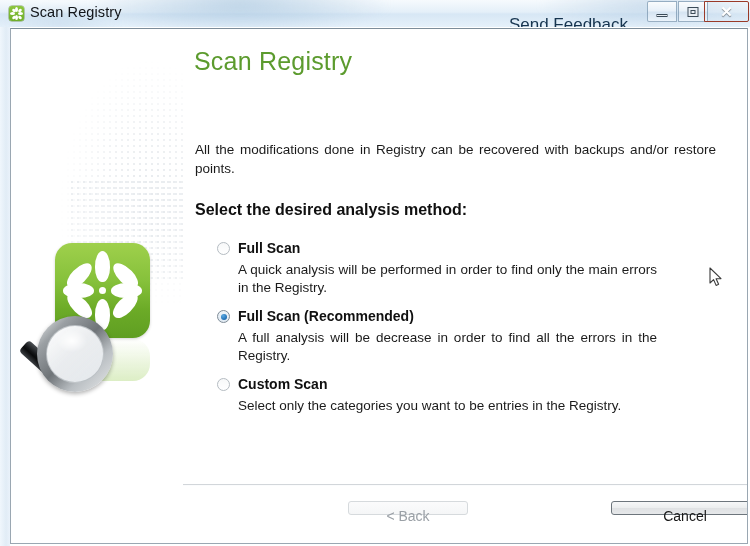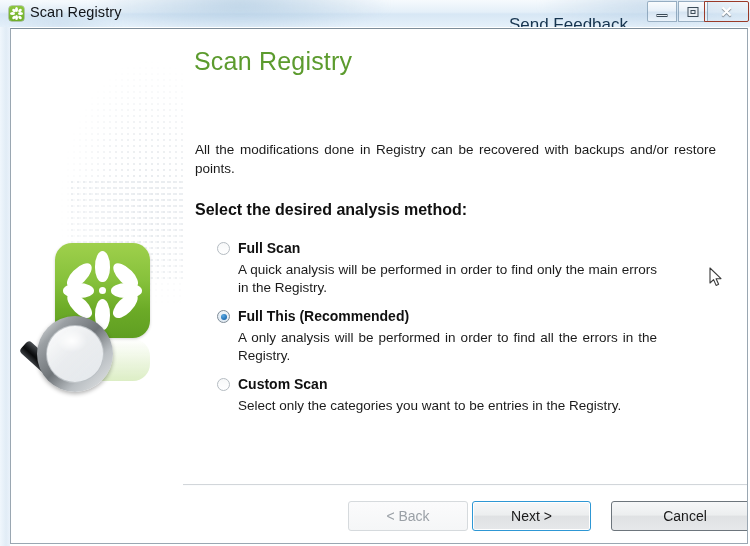--- a/index.html
+++ b/index.html
@@ -365,21 +365,21 @@
   .sep2 {
     position: absolute;
     left: 0; top: 456px;
     width: 736px; height: 1px;
     background: #fbfcfd;
   }
 
   .btn {
     position: absolute;
     top: 472px;
-    height: 30px;
+    height: 14px;
     font-size: 14px;
     color: #1a1a1a;
     border: 1px solid #9aa2aa;
     border-radius: 3px;
     box-sizing: border-box;
     background: linear-gradient(to bottom, #f6f7f8 0%, #eceeef 47%, #dfe1e3 50%, #e6e8ea 100%);
     text-align: center;
     line-height: 28px;
     cursor: pointer;
     white-space: nowrap;
@@ -485,35 +485,34 @@
       <div class="section-label">Select the desired analysis method:</div>
 
       <div class="option opt-1">
         <div class="radio"></div>
         <div class="opt-label">Full Scan</div>
         <div class="opt-desc">A quick analysis will be performed in order to find only the main errors in the Registry.</div>
       </div>
 
       <div class="option opt-2">
         <div class="radio on"></div>
-        <div class="opt-label">Full This (Recommended)</div>
-        <div class="opt-desc">A only analysis will be performed in order to find all the errors in the Registry.</div>
+        <div class="opt-label">Full Scan (Recommended)</div>
+        <div class="opt-desc">A full analysis will be decrease in order to find all the errors in the Registry.</div>
       </div>
 
       <div class="option opt-3">
         <div class="radio"></div>
         <div class="opt-label">Custom Scan</div>
         <div class="opt-desc">Select only the categories you want to be entries in the Registry.</div>
       </div>
 
       <div class="sep"></div>
       <div class="sep2"></div>
 
       <div class="btn btn-back">&lt; Back</div>
-      <div class="btn btn-next">Next &gt;</div>
       <div class="btn btn-cancel">Cancel</div>
     </div>
   </div>
 
   <div class="cursor">
     <svg width="14" height="21" viewBox="0 0 14 21">
       <path d="M1 1 L1 16 L4.6 12.6 L7.1 18.4 L9.6 17.3 L7.1 11.7 L12 11.6 Z" fill="#ffffff" stroke="#3a3a3a" stroke-width="1.1" stroke-linejoin="round"></path>
     </svg>
   </div>
 

